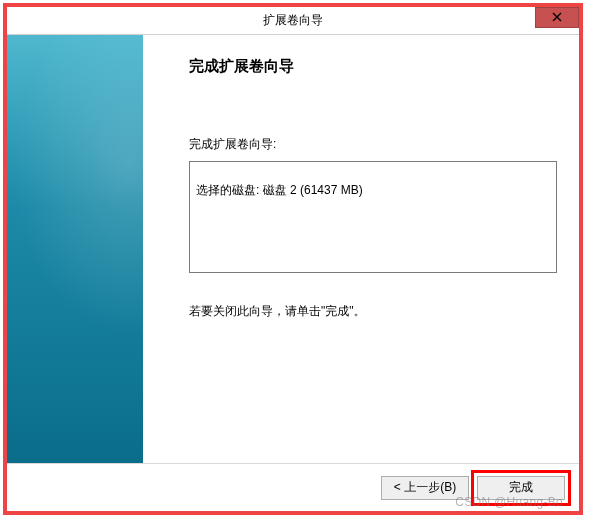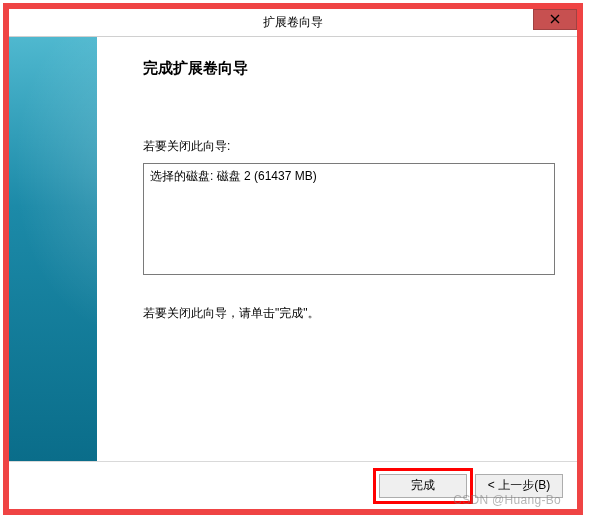--- a/index.html
+++ b/index.html
@@ -1,20 +1,20 @@
 <!DOCTYPE html>
 <html><head>
 <meta charset="utf-8">
 <style>
   * { box-sizing: border-box; }
   body { margin: 0; padding: 3px 0 0 3px; font-family: "Microsoft YaHei", Tahoma, sans-serif; font-size: 12px; background: #fff; }
   .window {
     width: 580px;
     height: 512px;
-    border: 6px solid #ef4444;
+    border: 4px solid #ef4444;
     background: #fff;
     display: flex;
     flex-direction: column;
     position: relative;
   }
   .titlebar {
     height: 28px;
     background: #ffffff;
     border-bottom: 1px solid #d0d0d0;
     display: flex;
@@ -54,24 +54,24 @@
     position: relative;
   }
   .heading {
     font-size: 15px;
     font-weight: bold;
     color: #000;
     margin-bottom: 60px;
   }
   .label-row { margin-bottom: 8px; }
   .settings-box {
-    width: 412px;
+    width: 368px;
     height: 112px;
     border: 1px solid #7a7a7a;
-    padding: 4px 6px;
+    padding: 20px 6px;
     background: #fff;
     font-size: 12px;
     overflow: auto;
   }
   .instruction {
     margin-top: 30px;
     font-size: 12px;
   }
   .button-bar {
     height: 48px;
@@ -120,29 +120,29 @@
       </span>
     </div>
   </div>
 
   <div class="body-area">
     <div class="side-panel"></div>
 
     <div class="content">
       <div class="heading">完成扩展卷向导</div>
 
-      <div class="label-row">若要关闭此向导:</div>
+      <div class="label-row">完成扩展卷向导:</div>
 
       <div class="settings-box">
         <div>选择的磁盘: 磁盘 2 (61437 MB)</div>
       </div>
 
       <div class="instruction">若要关闭此向导，请单击"完成"。</div>
     </div>
   </div>
 
   <div class="button-bar">
+    <button class="btn">&lt; 上一步(B)</button>
     <button class="btn btn-highlight">完成</button>
-    <button class="btn">&lt; 上一步(B)</button>
   </div>
 
   <div class="watermark">CSDN @Huang-Bo</div>
 </div>
 
 </body></html>

